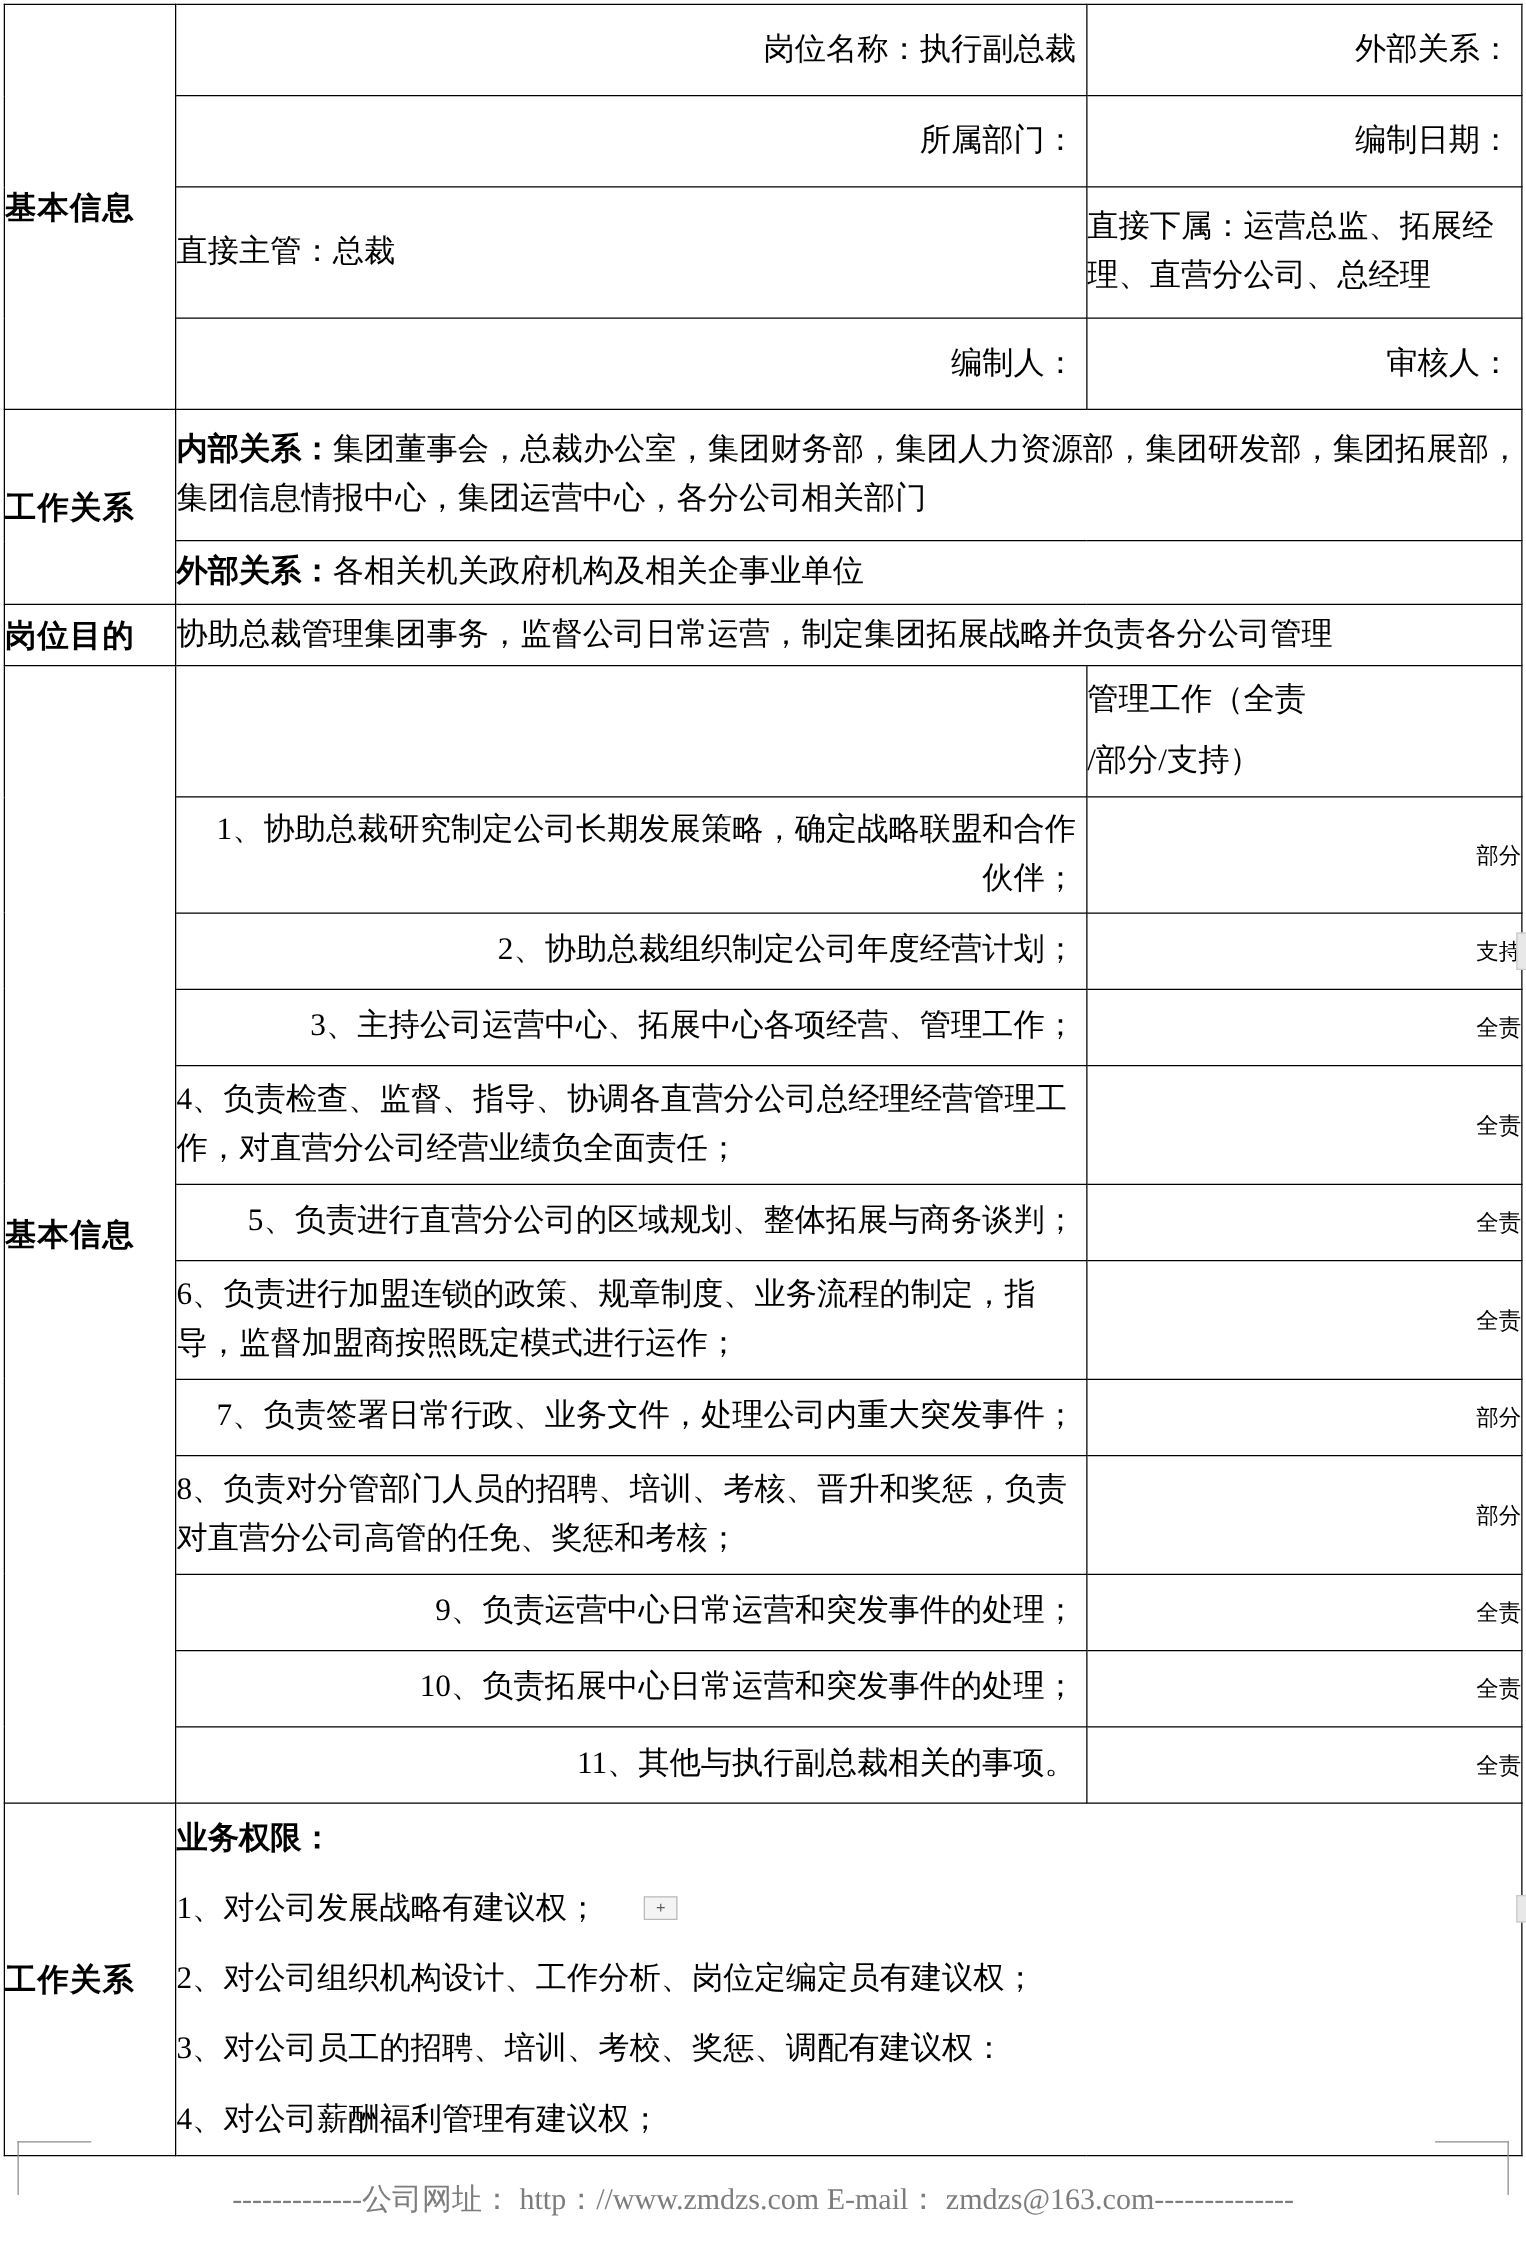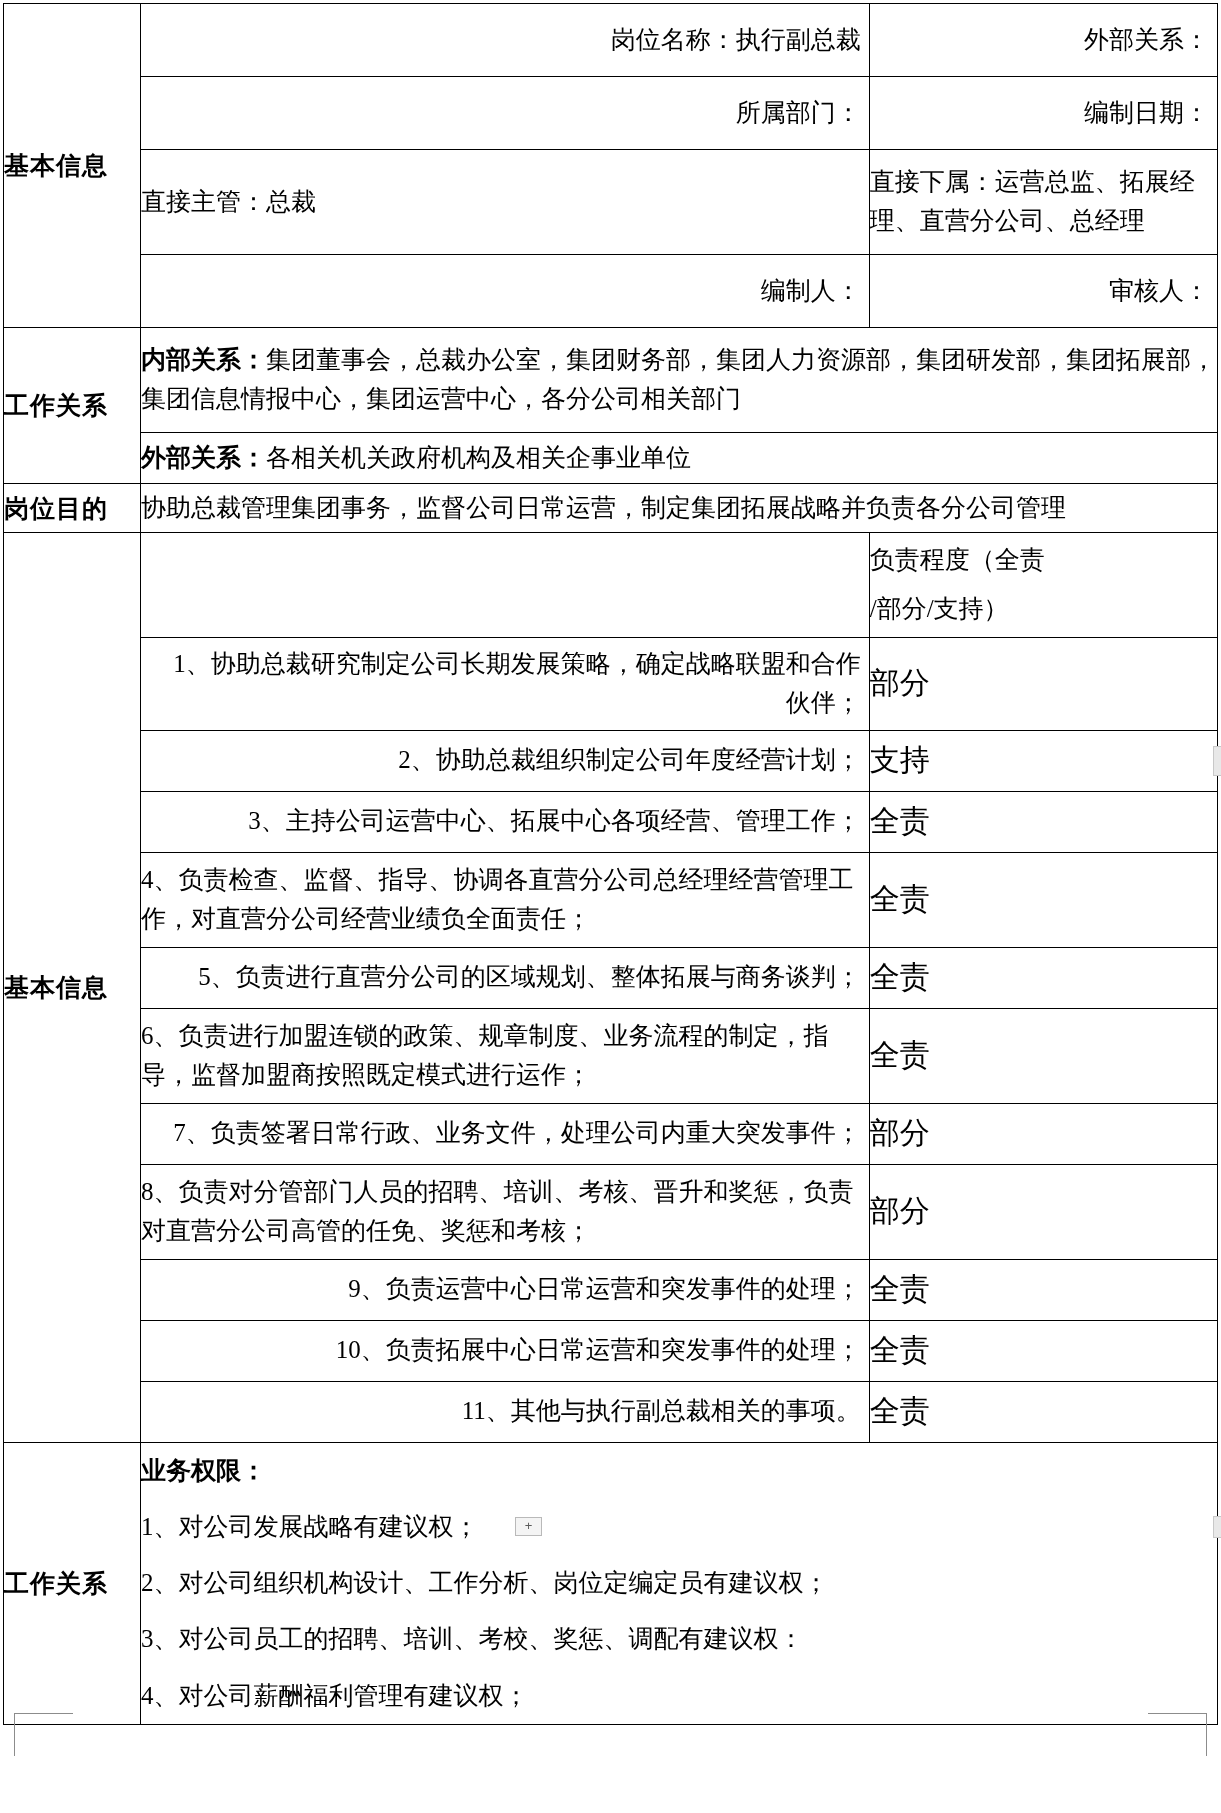--- a/index.html
+++ b/index.html
@@ -34,22 +34,22 @@
   }
   .cell{
     font-size:25px;
     line-height:1.55;
     padding:10px 8px 10px 12px;
     font-family:"Liberation Serif","DejaVu Serif",serif;
   }
   .cell.tight{padding:7px 8px 7px 12px;text-align:right;}
   .cell b{font-weight:bold;text-align:right;}
   .deg{
-    text-align:left;
-    font-size:30px;
+    text-align:right;
+    font-size:18px;
     font-family:"Liberation Serif","DejaVu Serif",serif;
   }
   .deghead{
     text-align:left;
     font-size:25px;
     line-height:1.95;
     padding:8px 4px 8px 8px;
     font-family:"Liberation Serif","DejaVu Serif",serif;
   }
   .blank{height:104px;}
@@ -146,21 +146,21 @@
 
       <tr>
         <td class="lbl">岗位目的</td>
         <td class="cell" colspan="2" style="height:48px">协助总裁管理集团事务，监督公司日常运营，制定集团拓展战略并负责各分公司管理</td>
       </tr>
 
       <tr>
         <td class="lbl" rowspan="12">基本信息</td>
         <td class="cell blank"></td>
         <td class="deghead">
-          <div>负责程度（全责</div>
+          <div>管理工作（全责</div>
           <div>/部分/支持）</div>
         </td>
       </tr>
 
       <tr>
         <td class="cell tight" style="height:46px">1、协助总裁研究制定公司长期发展策略，确定战略联盟和合作伙伴；</td>
         <td class="deg">部分</td>
       </tr>
       <tr>
         <td class="cell tight" style="height:46px">2、协助总裁组织制定公司年度经营计划；</td>
@@ -218,15 +218,16 @@
   </table>
 
   <div class="tbl-handle">+</div>
 
   <div class="edge-mark" style="left:1213px;top:743px;width:8px;height:28px;"></div>
   <div class="edge-mark" style="left:1213px;top:1513px;width:8px;height:20px;"></div>
 
   <div class="footer-wrap">
     <div class="ftr-bracket" style="left:14px;top:30px;"></div>
     <div class="ftr-bracket right" style="left:1148px;top:30px;"></div>
+    <div class="ftr-text">-------------公司网址： http：//www.zmdzs.com    E-mail： zmdzs@163.com--------------</div>
   </div>
 
 </div>
 
 </body></html>

